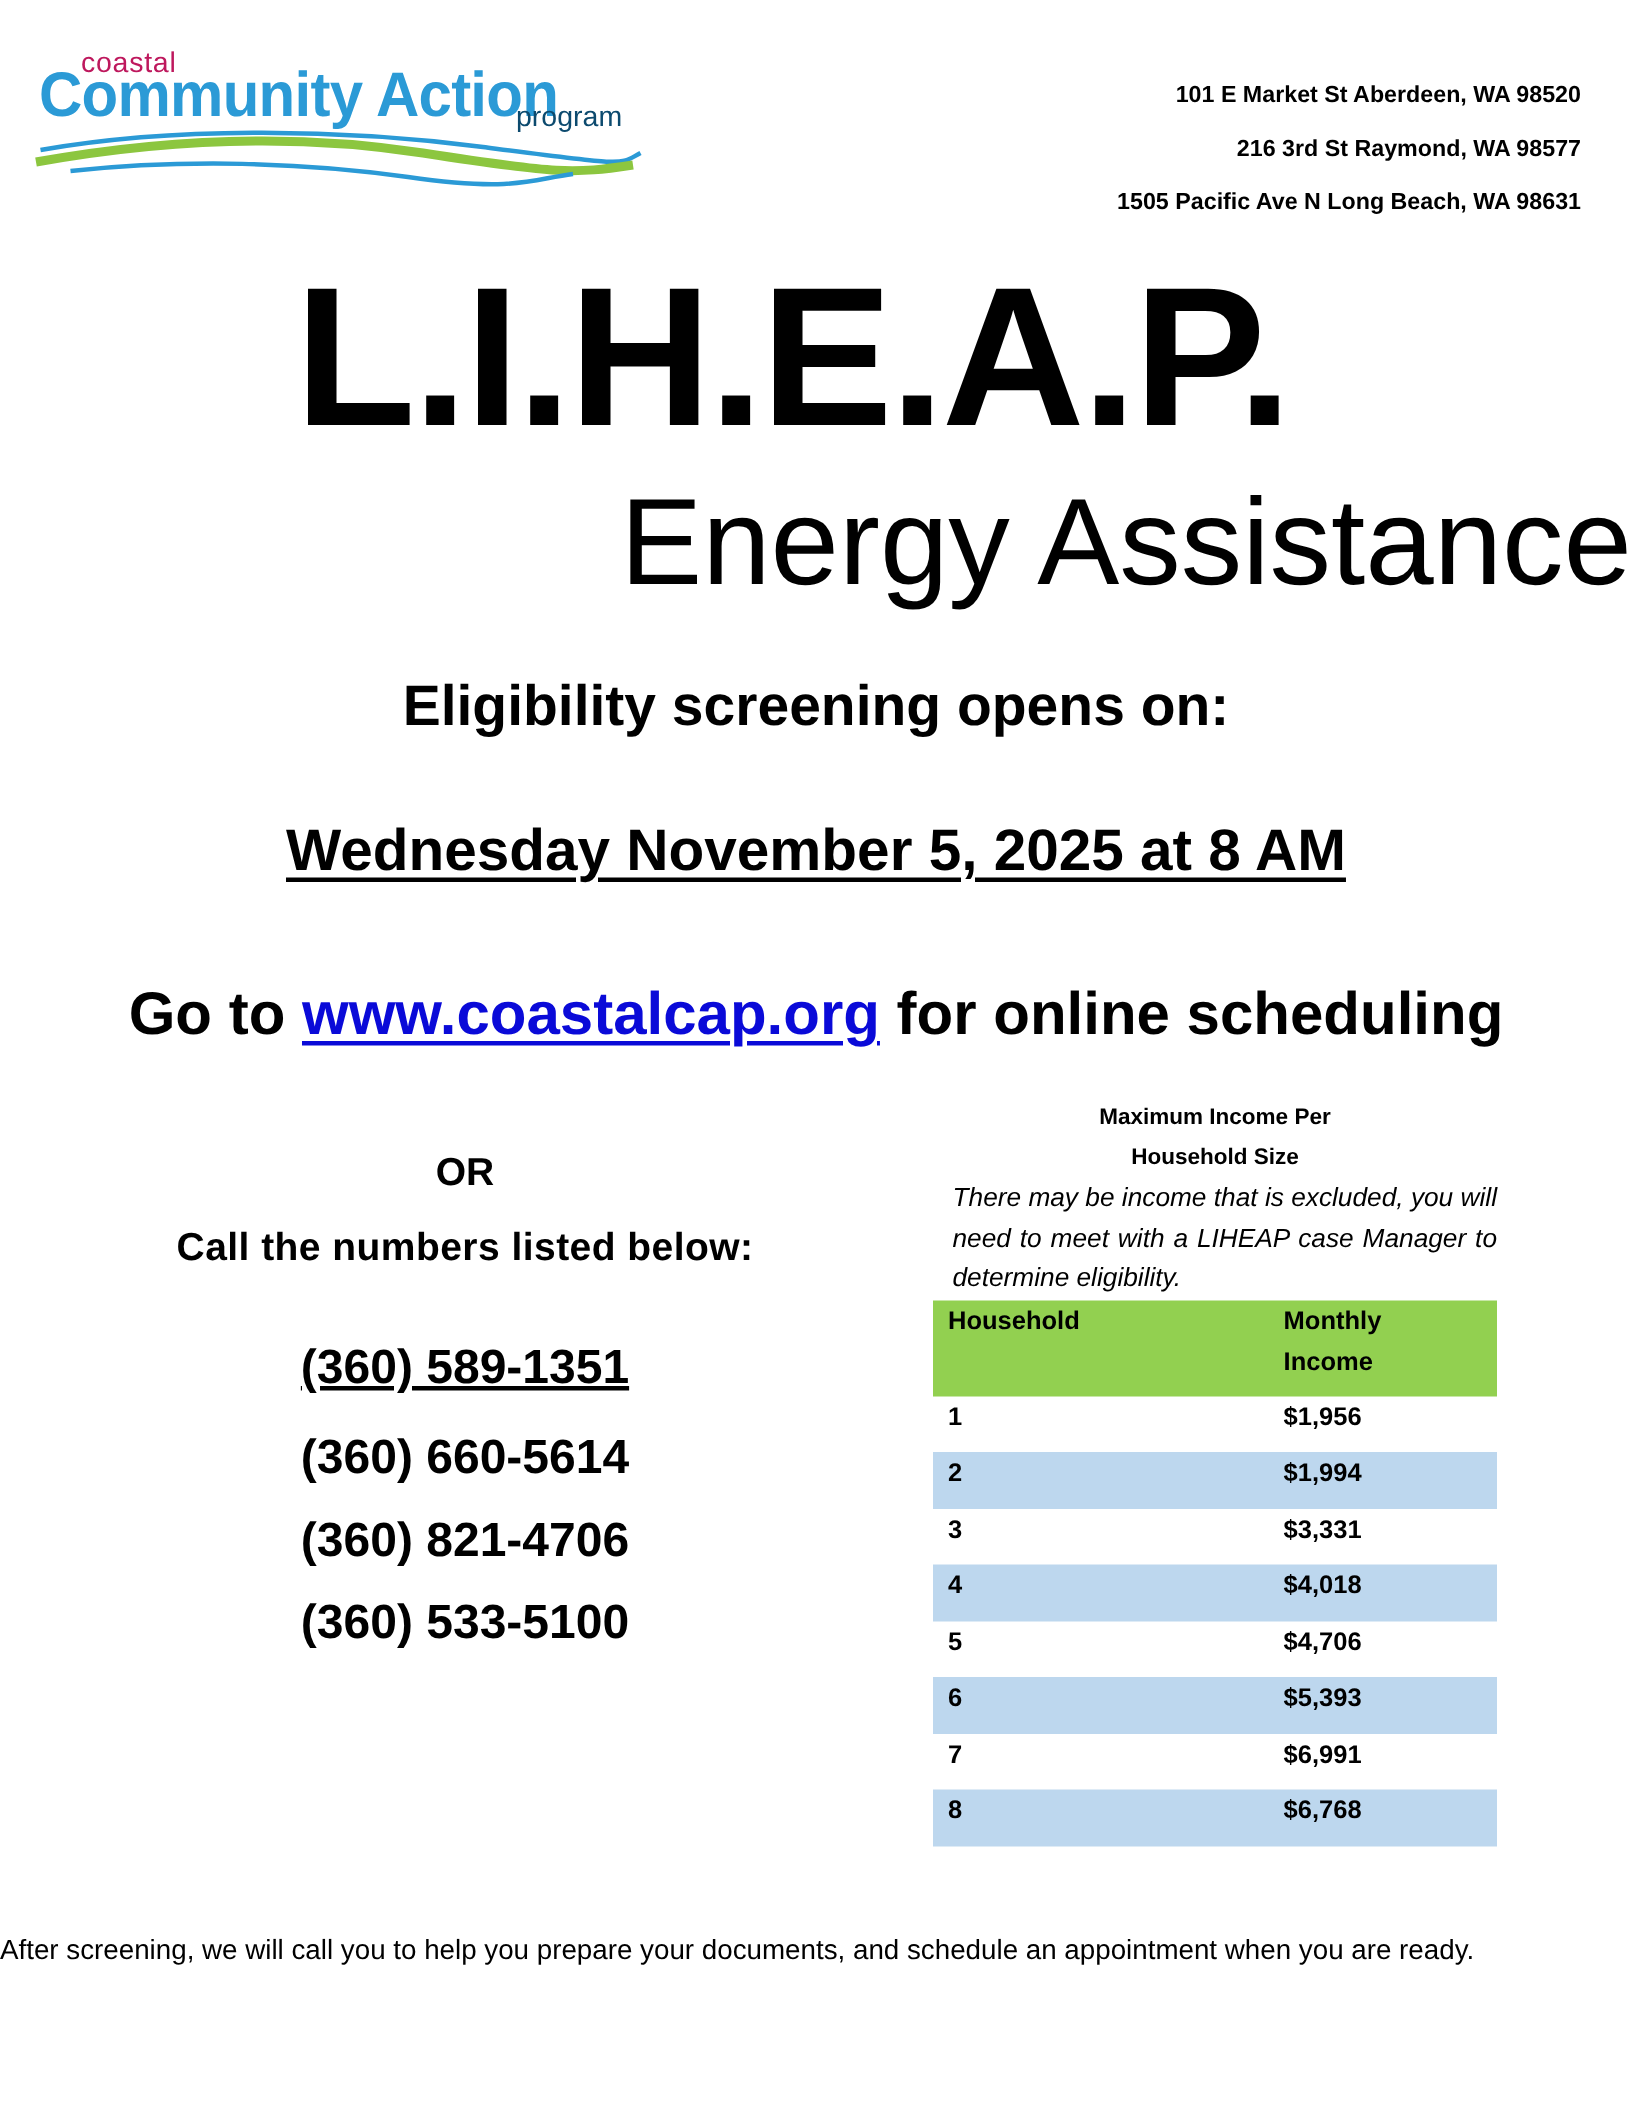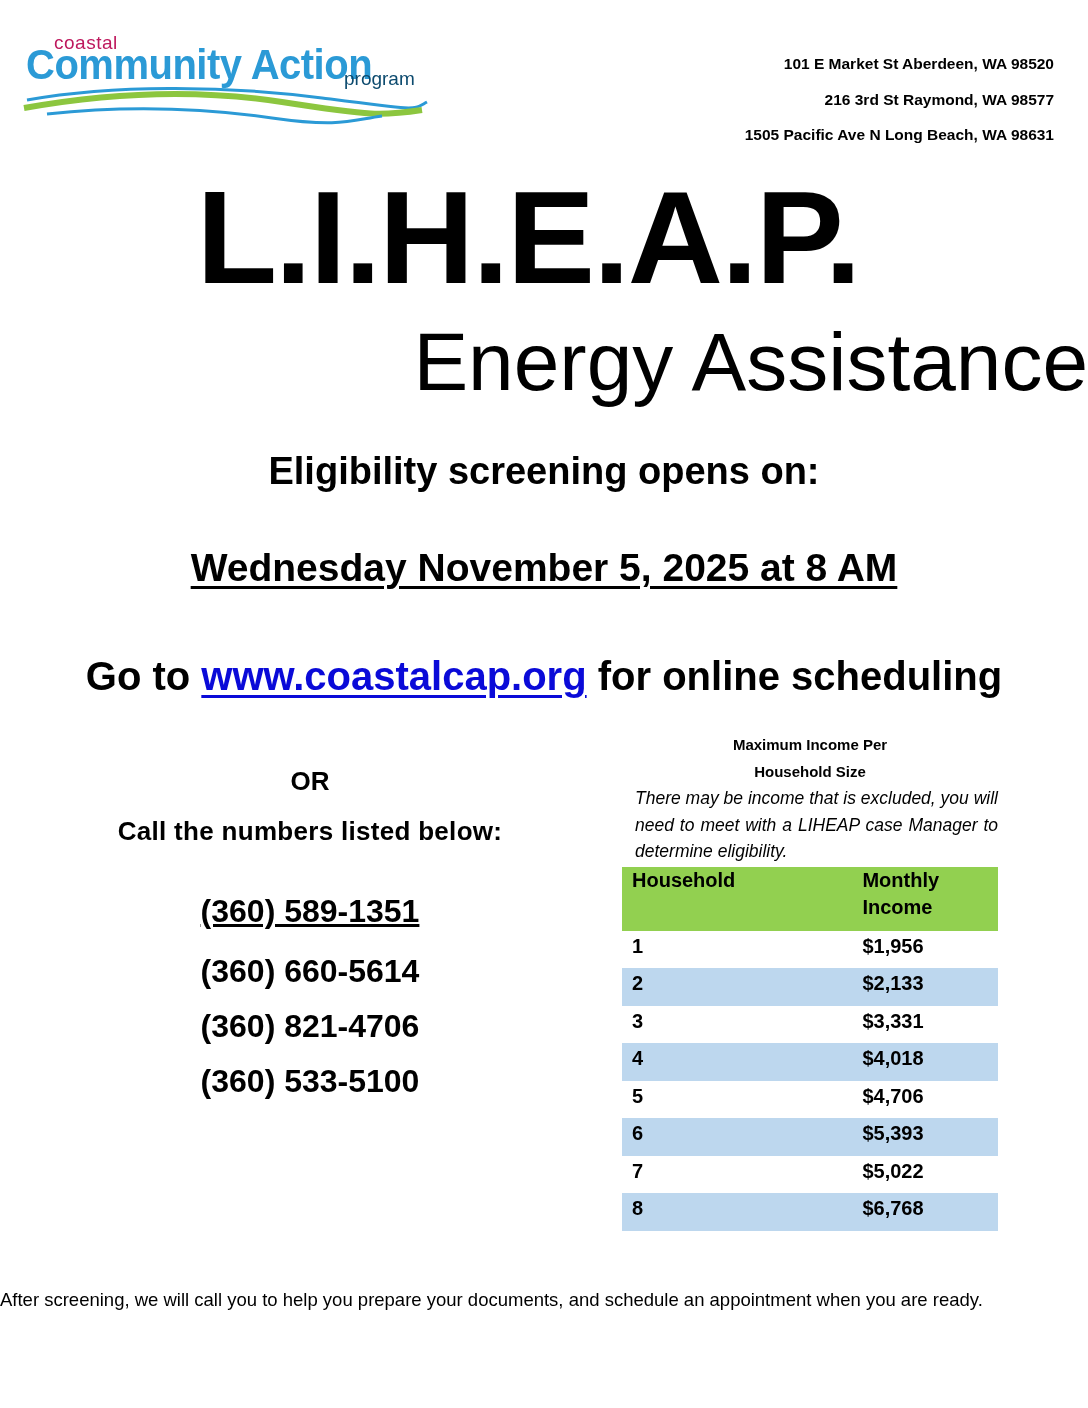--- a/index.html
+++ b/index.html
@@ -28,21 +28,21 @@
   .left-col .or { font-size: 26px; height: 50px; }
   .left-col .call { font-size: 26px; letter-spacing: 0.3px; }
   .phones { margin-top: 46px; }
   .phones div { font-size: 32px; height: 55px; }
   .phones div:first-child { height: 60px; text-decoration: underline; }
 
   .right-col { position: absolute; left: 622px; width: 376px; top: 731px; }
   .income-head { text-align: center; font-weight: bold; font-size: 15px; line-height: 27px; }
   .income-note { font-style: italic; font-size: 17.5px; line-height: 26.5px; padding-left: 13px; text-align: justify; }
   table { border-collapse: collapse; width: 376px; margin-top: 2px; }
-  th, td { font-family: "Liberation Sans", sans-serif; font-weight: bold; font-size: 20px; text-align: left; vertical-align: top; padding: 0 0 0 10px; margin-left: 27px; }
+  th, td { font-family: "Liberation Sans", sans-serif; font-weight: bold; font-size: 17px; text-align: left; vertical-align: top; padding: 0 0 0 10px; margin-left: 27px; }
   thead tr { background: #92d050; height: 64px; }
   thead th { line-height: 27px; }
   th.col-b, td.col-b { padding-left: 86px; }
   tbody tr { height: 37.5px; }
   tbody td { padding-top: 4px; }
   tbody tr.shaded { background: #bdd7ee; }
 
   .footer { position: absolute; left: 0; width: 884px; text-align: center; top: 1289px; font-size: 18.5px; white-space: nowrap; }
 </style>
 </head>
@@ -98,41 +98,41 @@
         <th class="col-b">Monthly<br>Income</th>
       </tr>
     </thead>
     <tbody>
       <tr>
           <td>1</td>
           <td class="col-b">$1,956</td>
         </tr>
       <tr class="shaded">
           <td>2</td>
-          <td class="col-b">$2,133</td>
+          <td class="col-b">$1,994</td>
         </tr>
       <tr>
           <td>3</td>
           <td class="col-b">$3,331</td>
         </tr>
       <tr class="shaded">
           <td>4</td>
           <td class="col-b">$4,018</td>
         </tr>
       <tr>
           <td>5</td>
           <td class="col-b">$4,706</td>
         </tr>
       <tr class="shaded">
           <td>6</td>
           <td class="col-b">$5,393</td>
         </tr>
       <tr>
           <td>7</td>
-          <td class="col-b">$5,022</td>
+          <td class="col-b">$6,991</td>
         </tr>
       <tr class="shaded">
           <td>8</td>
           <td class="col-b">$6,768</td>
         </tr>
     </tbody>
   </table>
 </div>
 
 <div class="footer">After screening, we will call you to help you prepare your documents, and schedule an appointment when you are ready.</div>

